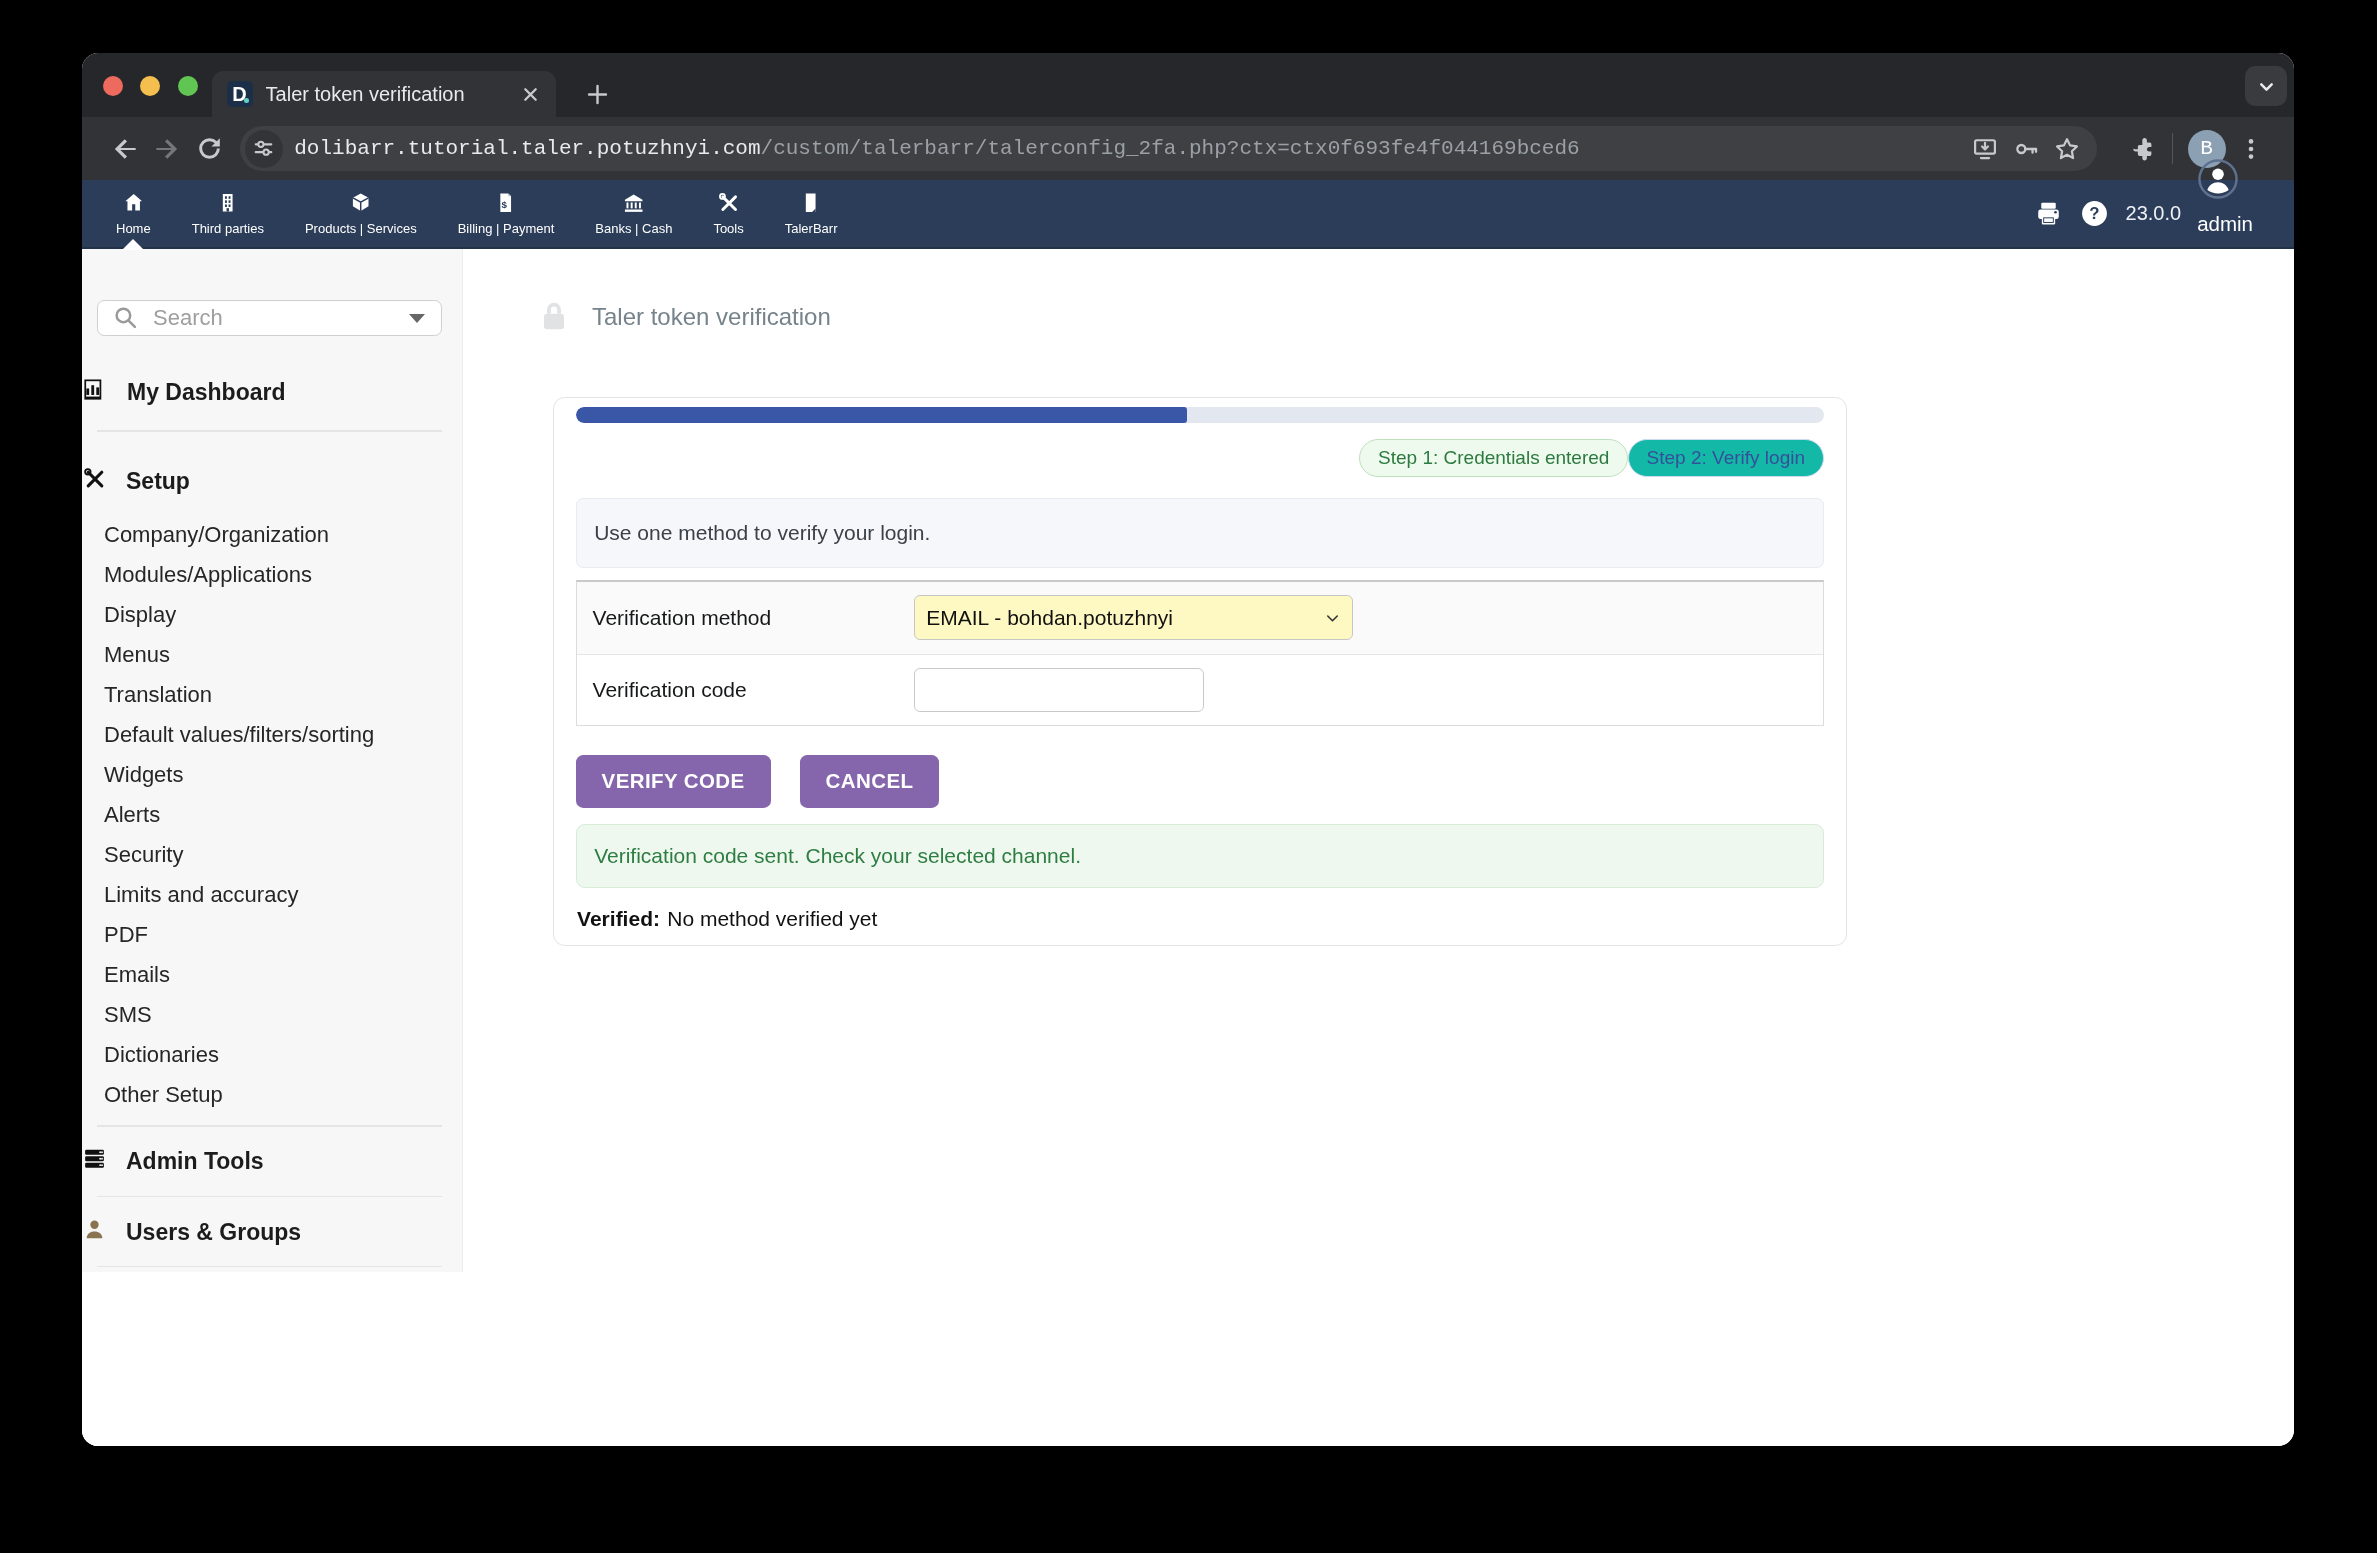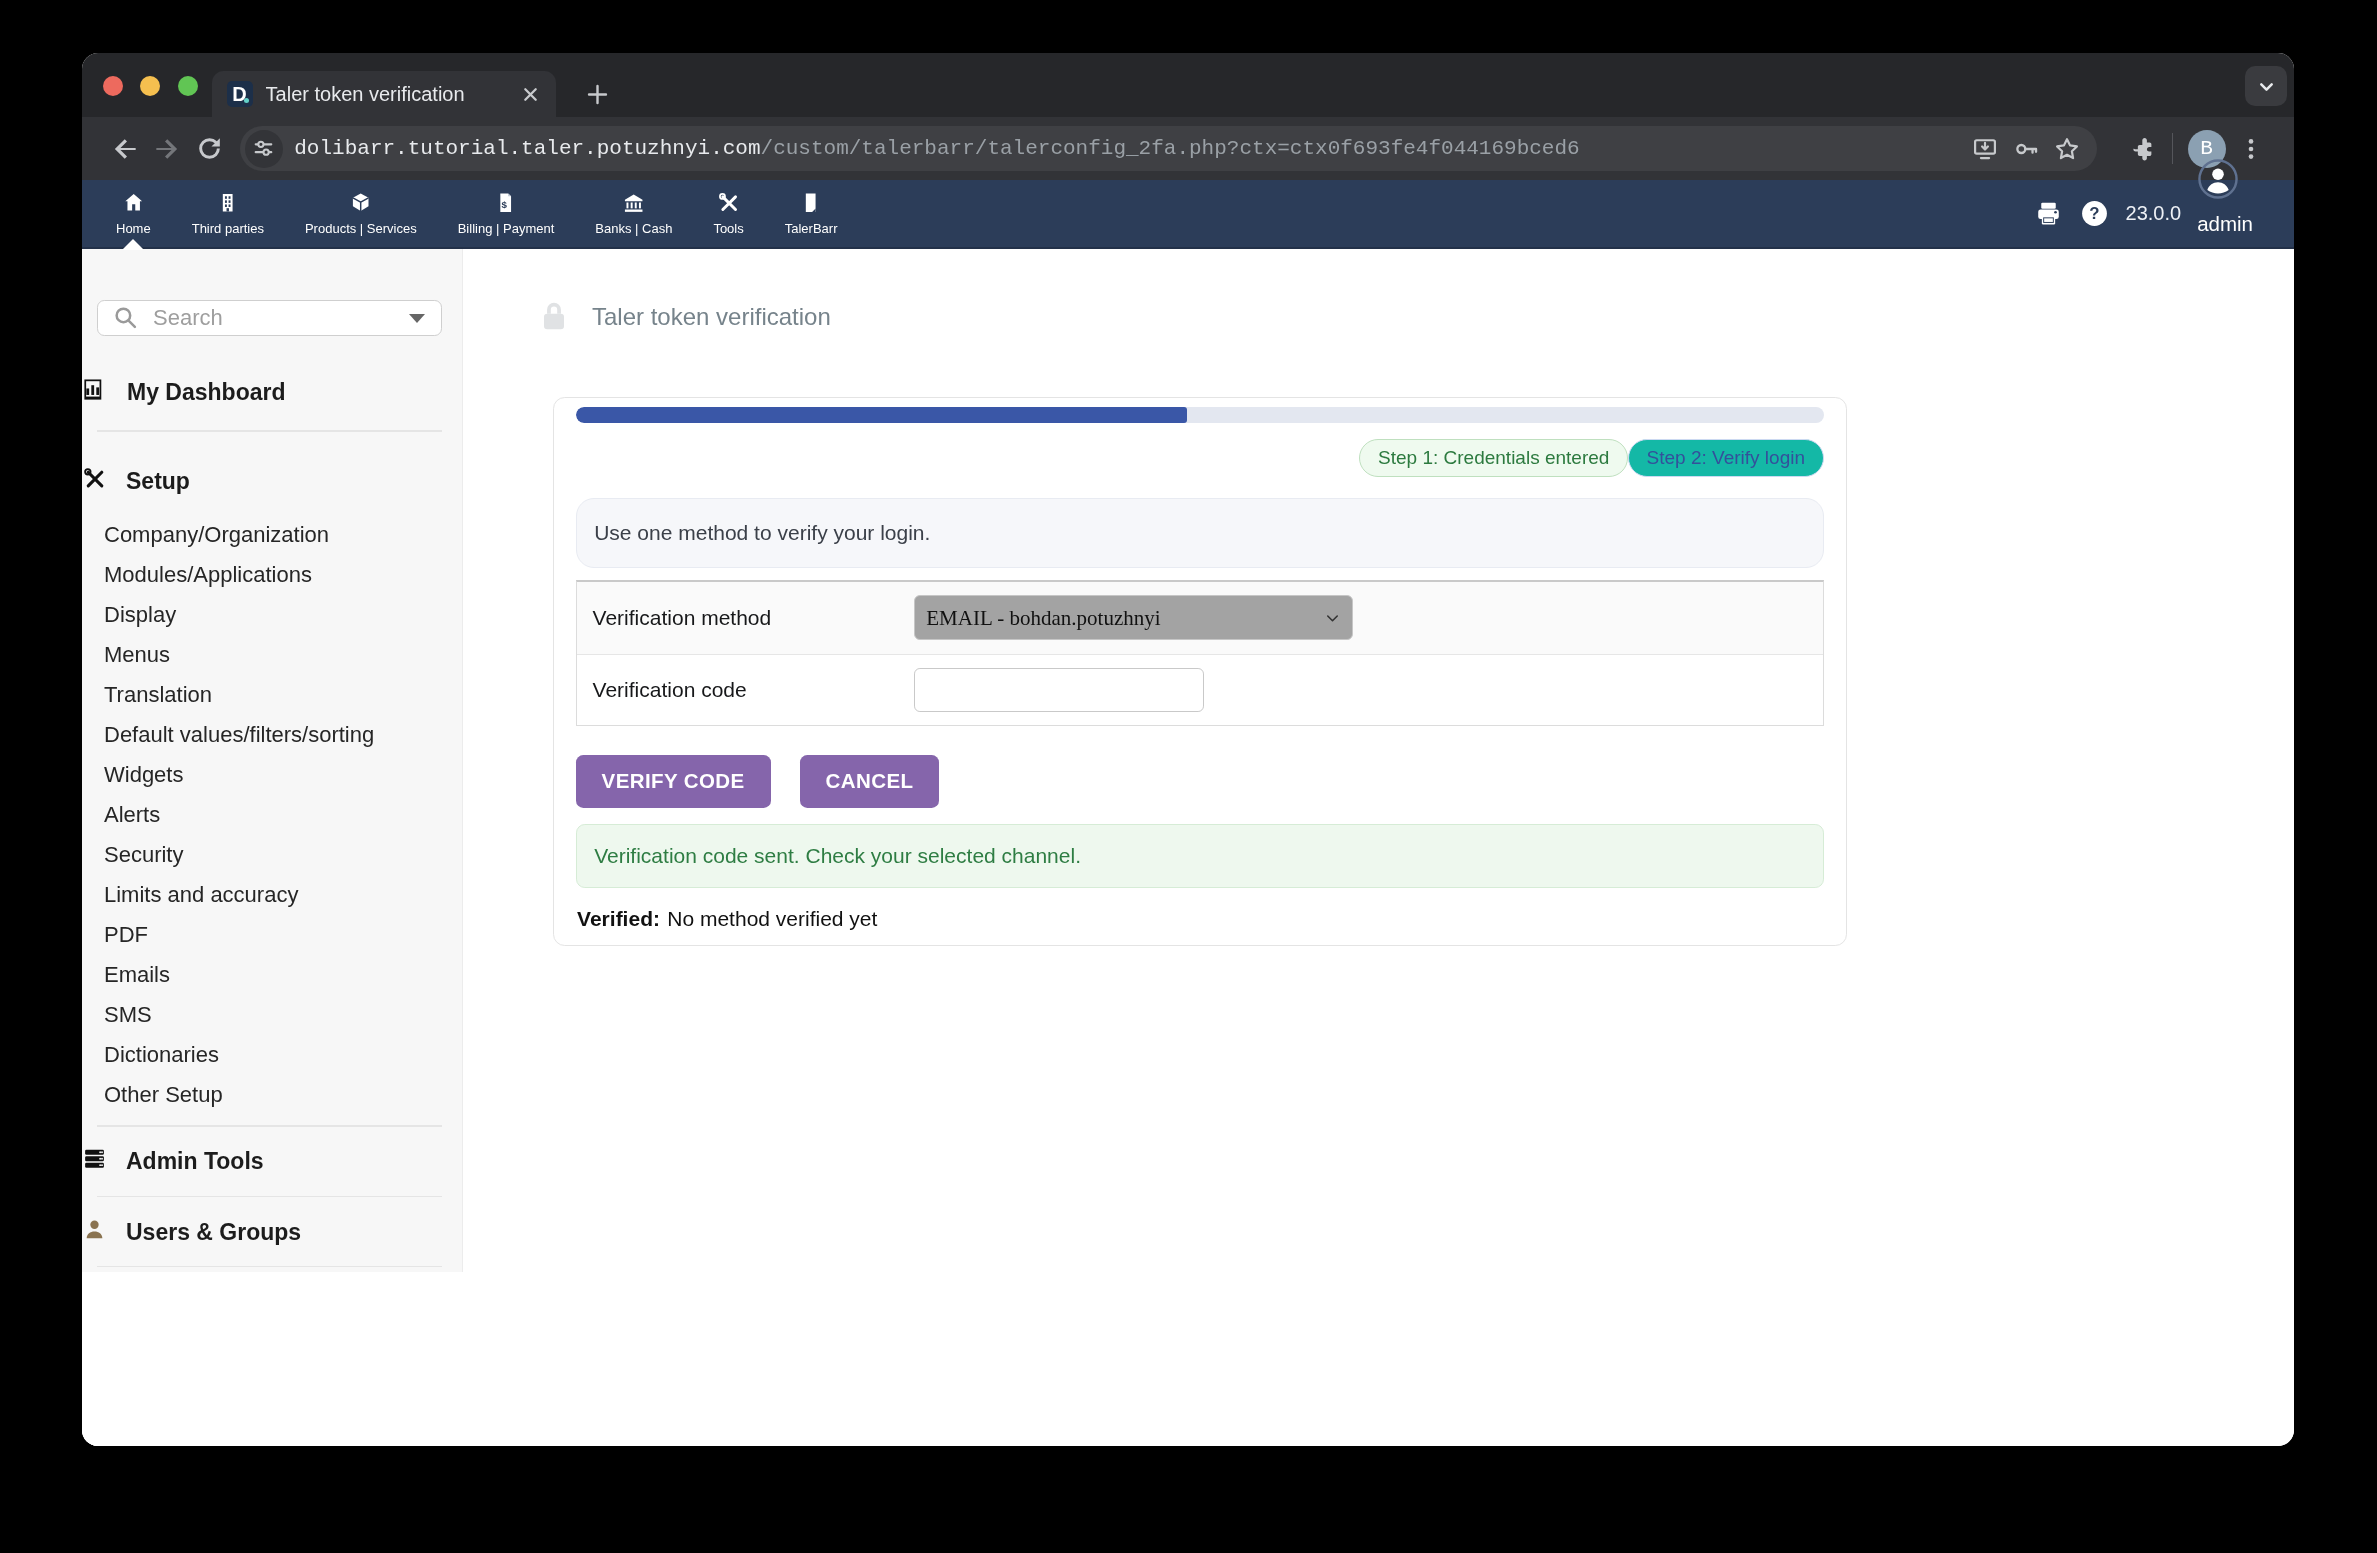--- a/index.html
+++ b/index.html
@@ -85,30 +85,30 @@
   .card {
     margin-top:63px; margin-left:14.6px; width:1294px; background:#fff;
     border:1.5px solid #e4e4e4; border-radius:11.7px; padding:0 22px 14.6px 22px;
   }
   .progress { height:16px; background:#e3e7f0; border-radius:8px; margin-top:8.8px; overflow:hidden; }
   .progress-fill { height:100%; background:#3a57a7; border-radius:8px 2.9px 2.9px 8px; }
   .steps { display:flex; justify-content:flex-end; margin-top:16px; }
   .badge { font-size:19px; padding:7.3px 17.6px; border-radius:19px; }
   .badge.green { background:#effaef; border:1.5px solid #bfe0bf; color:#2c7a3f; }
   .badge.blue { background:#14b8a6; border:1.5px solid #ccd9f1; color:#34509b; }
-  .infobox { margin-top:20.5px; background:#f6f7fa; border:1.5px solid #e8ebf2; border-radius:18px; padding:22px 17.6px; font-size:21px; color:#3b4049; }
+  .infobox { margin-top:20.5px; background:#f6f7fa; border:1.5px solid #e8ebf2; border-radius:7px; padding:22px 17.6px; font-size:21px; color:#3b4049; }
   .formtable { margin-top:11.7px; border:1.5px solid #dcdcdc; border-top:2.2px solid #c9c9c9; }
   .frow { display:flex; align-items:center; padding:0 16px; }
   .frow.r1 { height:73px; background:#fafafa; border-bottom:1.5px solid #e6e6e6; }
   .frow.r2 { height:70px; background:#fff; }
   .flabel { width:321px; font-size:21px; color:#17181a; flex:none; }
   .selectwrap { position:relative; width:439px; height:45px; }
   .selectwrap select {
-    width:100%; height:100%; font-size:21px; font-family:Liberation Serif, serif;
-    border:1.5px solid #c6c6c6; border-radius:5.9px; background:#a3a3a3; padding:0 47px 0 11.7px;
+    width:100%; height:100%; font-size:21px; font-family:Liberation Sans, sans-serif;
+    border:1.5px solid #c6c6c6; border-radius:5.9px; background:#fef9c3; padding:0 47px 0 11.7px;
     appearance:none; -webkit-appearance:none; color:#111;
   }
   .selectwrap .sel-chev { position:absolute; right:10.2px; top:50%; transform:translateY(-50%); pointer-events:none; display:flex; }
   .codeinput { width:290px; height:44px; border:1.5px solid #c9c9c9; border-radius:5.9px; font-size:21px; padding:0 10.2px; outline:none; }
   .btnrow { margin-top:29px; display:flex; gap:29px; }
   .btn {
     background:#8565ab; color:#fff; font-weight:bold; font-size:20.5px; letter-spacing:0.4px;
     border:none; border-radius:7.3px; padding:14.6px 26px; font-family:"Liberation Sans", sans-serif; cursor:pointer;
   }
   .successbox { margin-top:16px; background:#eef8ee; border:1.5px solid #d6ecd6; border-radius:8.8px; padding:19px 17.6px; font-size:21px; color:#2e7d43; }

